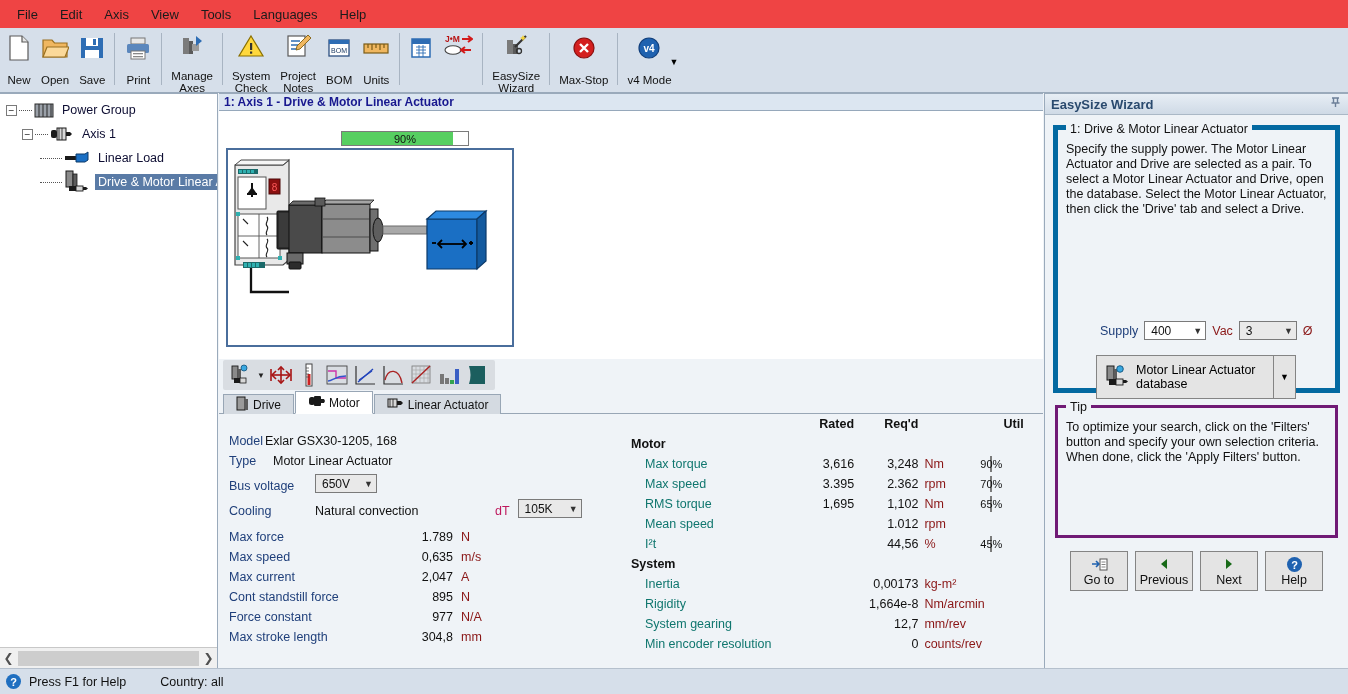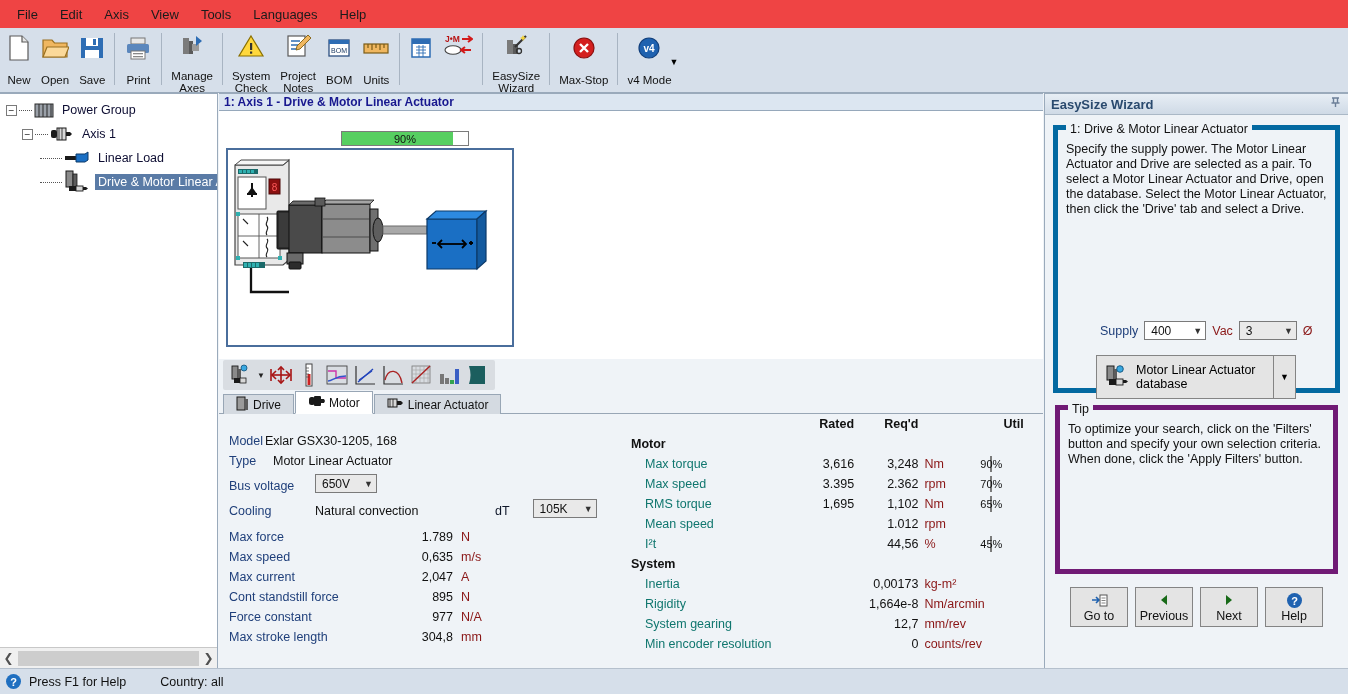--- a/index.html
+++ b/index.html
@@ -165,21 +165,21 @@
   #supply-row .lab2 { color:#8a1616; font-size:12.5px;}
   #db-row { display:flex; margin-top:15px; padding-left:30px;}
   #db-btn {
     width:178px; height:44px; background:#e4e4e4; border:1px solid #848484;
     display:flex; align-items:center; gap:7px; padding:0 8px; font-size:12.5px; cursor:default;
   }
   #db-arrow {
     width:22px; height:44px; background:#e4e4e4; border:1px solid #848484; border-left:none;
     display:flex; align-items:center; justify-content:center; font-size:9px; cursor:default;
   }
-  #tip-box { margin:12px 10px 0 10px; border:5px solid #701a75; position:relative; padding:12px 8px 8px 8px; height:169px;}
+  #tip-box { margin:12px 10px 0 10px; border:3px solid #701a75; position:relative; padding:12px 8px 8px 8px; height:133px;}
   #nav-row { display:flex; gap:7px; justify-content:center; margin-top:13px; }
   .nav-btn {
     width:58px; height:40px; background:#e4e4e4; border:1px solid #848484;
     display:flex; flex-direction:column; align-items:center; justify-content:center;
     font-size:12.5px; color:#111; cursor:default;
   }
   .nav-ico { height:18px; display:flex; align-items:center; justify-content:center; }
 
   
   #statusbar {
@@ -646,21 +646,21 @@
         <div class="spec-row" style="height:25px">
           <span class="spec-name" style="width:86px">Bus voltage</span>
           <span class="sel" style="width:62px">
             <span>650V</span>
             <span class="chev">▼</span>
           </span>
         </div>
         <div class="spec-row" style="height:25px">
           <span class="spec-name" style="width:86px">Cooling</span>
           <span style="color:#111; width:180px">Natural convection</span>
-          <span style="color:#0f172a; margin-right:23px">dT</span>
+          <span style="color:#be185d; margin-right:8px">dT</span>
           <span class="sel" style="width:64px">
             <span>105K</span>
             <span class="chev">▼</span>
           </span>
         </div>
 
         <div style="height:6px"></div>
 
         <div class="spec-row">
           <span class="spec-name">Max force</span>

